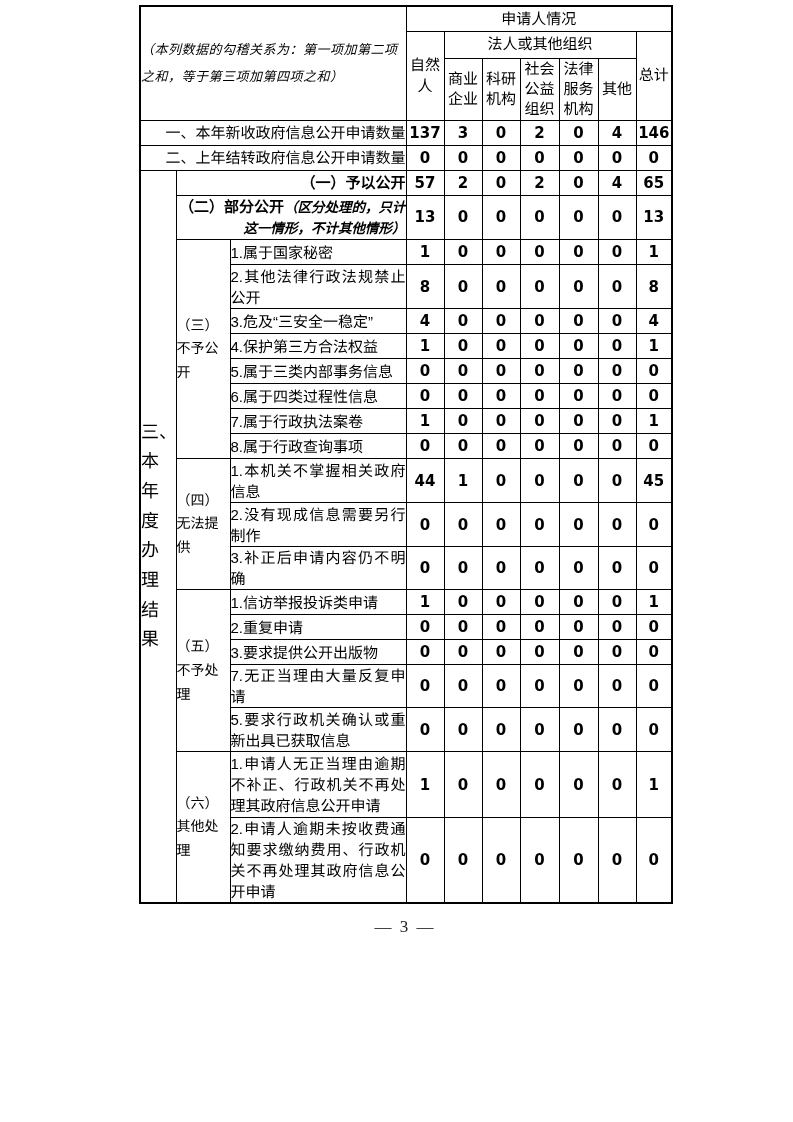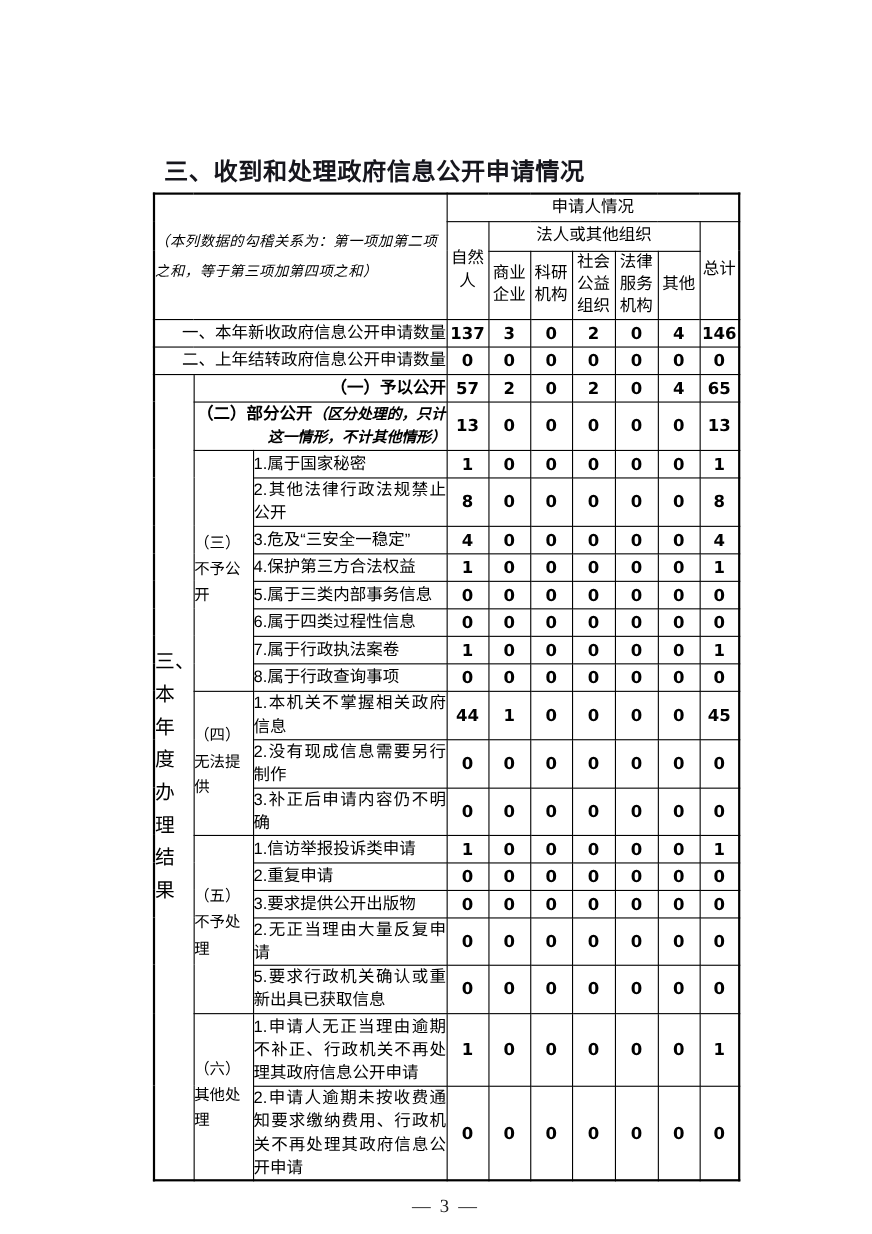--- a/index.html
+++ b/index.html
@@ -118,21 +118,20 @@
     color: #222;
     letter-spacing: 2px;
   }
 </style>
 </head>
 <body>
 
 <div class="page">
   <div class="content">
 
-    <h2 class="title">三、收到和处理政府信息公开申请情况</h2>
 
     <table class="report">
       <colgroup>
         <col style="width:36px">
           <col style="width:54px">
           <col style="width:176px">
         <col style="width:38px">
           <col style="width:38px">
           <col style="width:38px">
         <col style="width:39px">
@@ -347,21 +346,21 @@
           <td class="lbl item-lbl">3.要求提供公开出版物</td>
         <td class="num">0</td>
             <td class="num">0</td>
             <td class="num">0</td>
             <td class="num">0</td>
             <td class="num">0</td>
             <td class="num">0</td>
             <td class="num">0</td>
           </tr>
         <tr class="r-s">
-          <td class="lbl item-lbl">2.无正当理由大量反复申请</td>
+          <td class="lbl item-lbl">7.无正当理由大量反复申请</td>
         <td class="num">0</td>
             <td class="num">0</td>
             <td class="num">0</td>
             <td class="num">0</td>
             <td class="num">0</td>
             <td class="num">0</td>
             <td class="num">0</td>
           </tr>
         <tr class="r-d">
           <td class="lbl item-lbl">5.要求行政机关确认或重新出具已获取信息</td>

